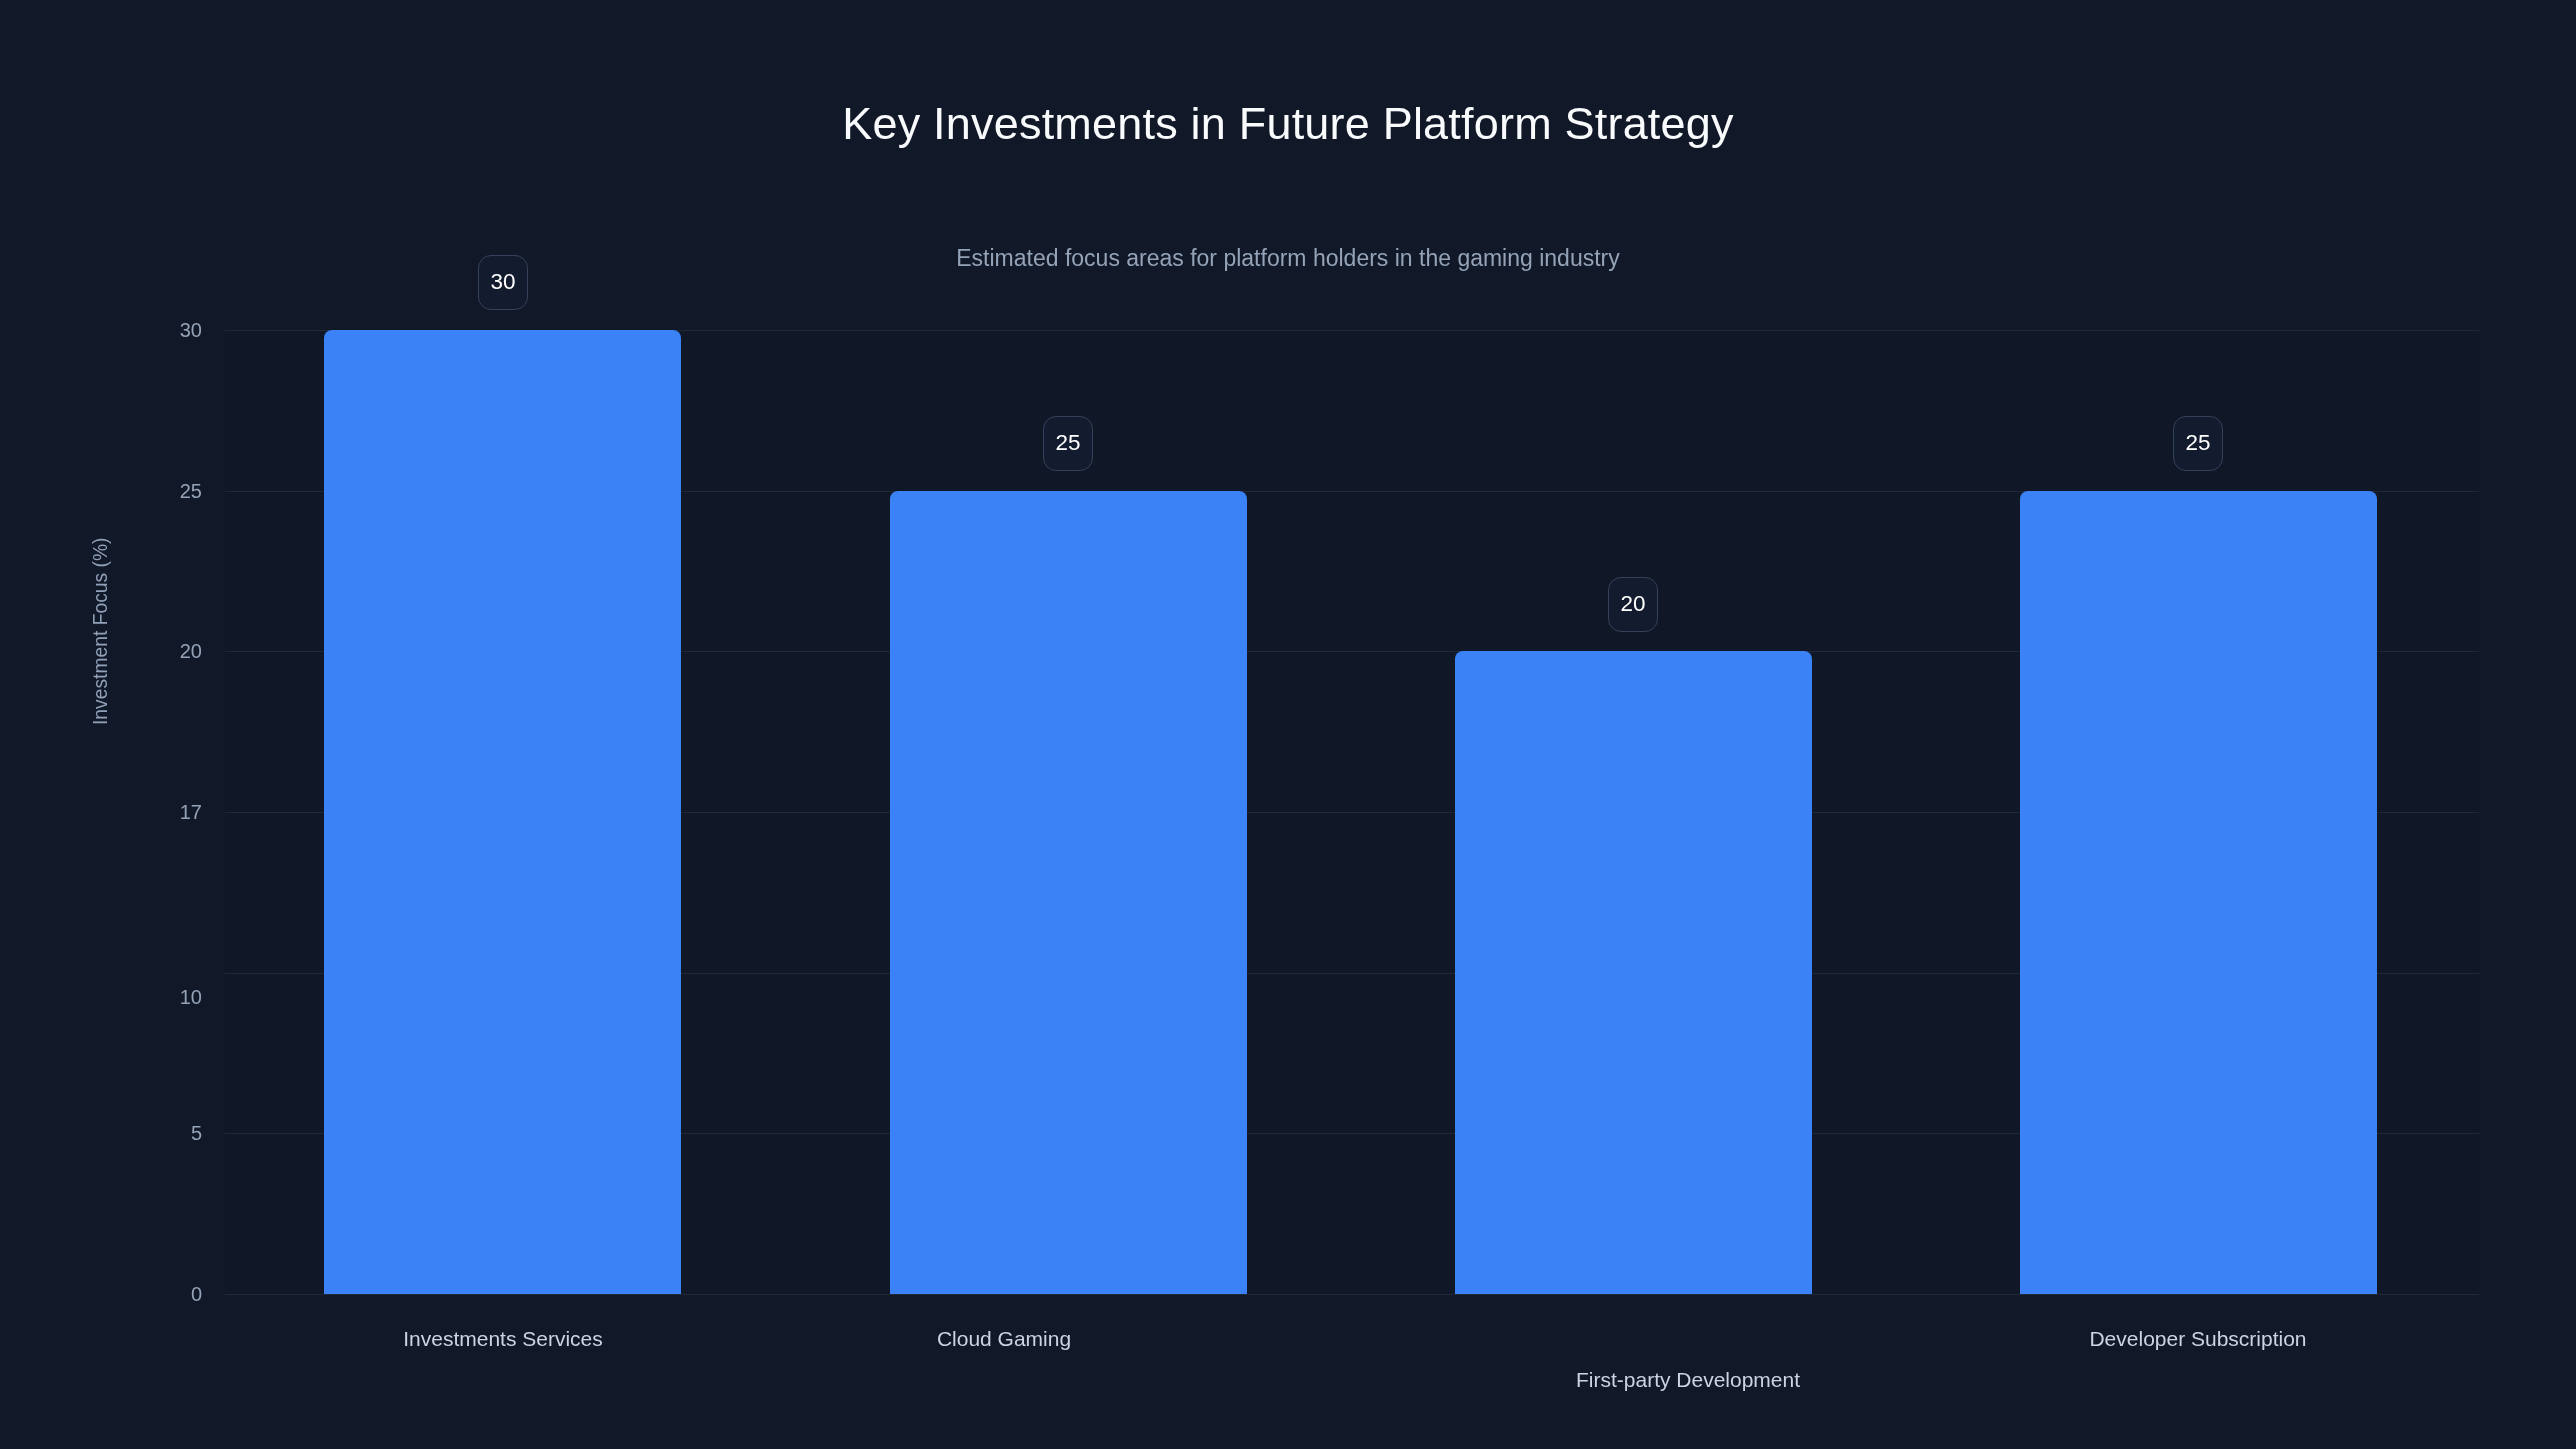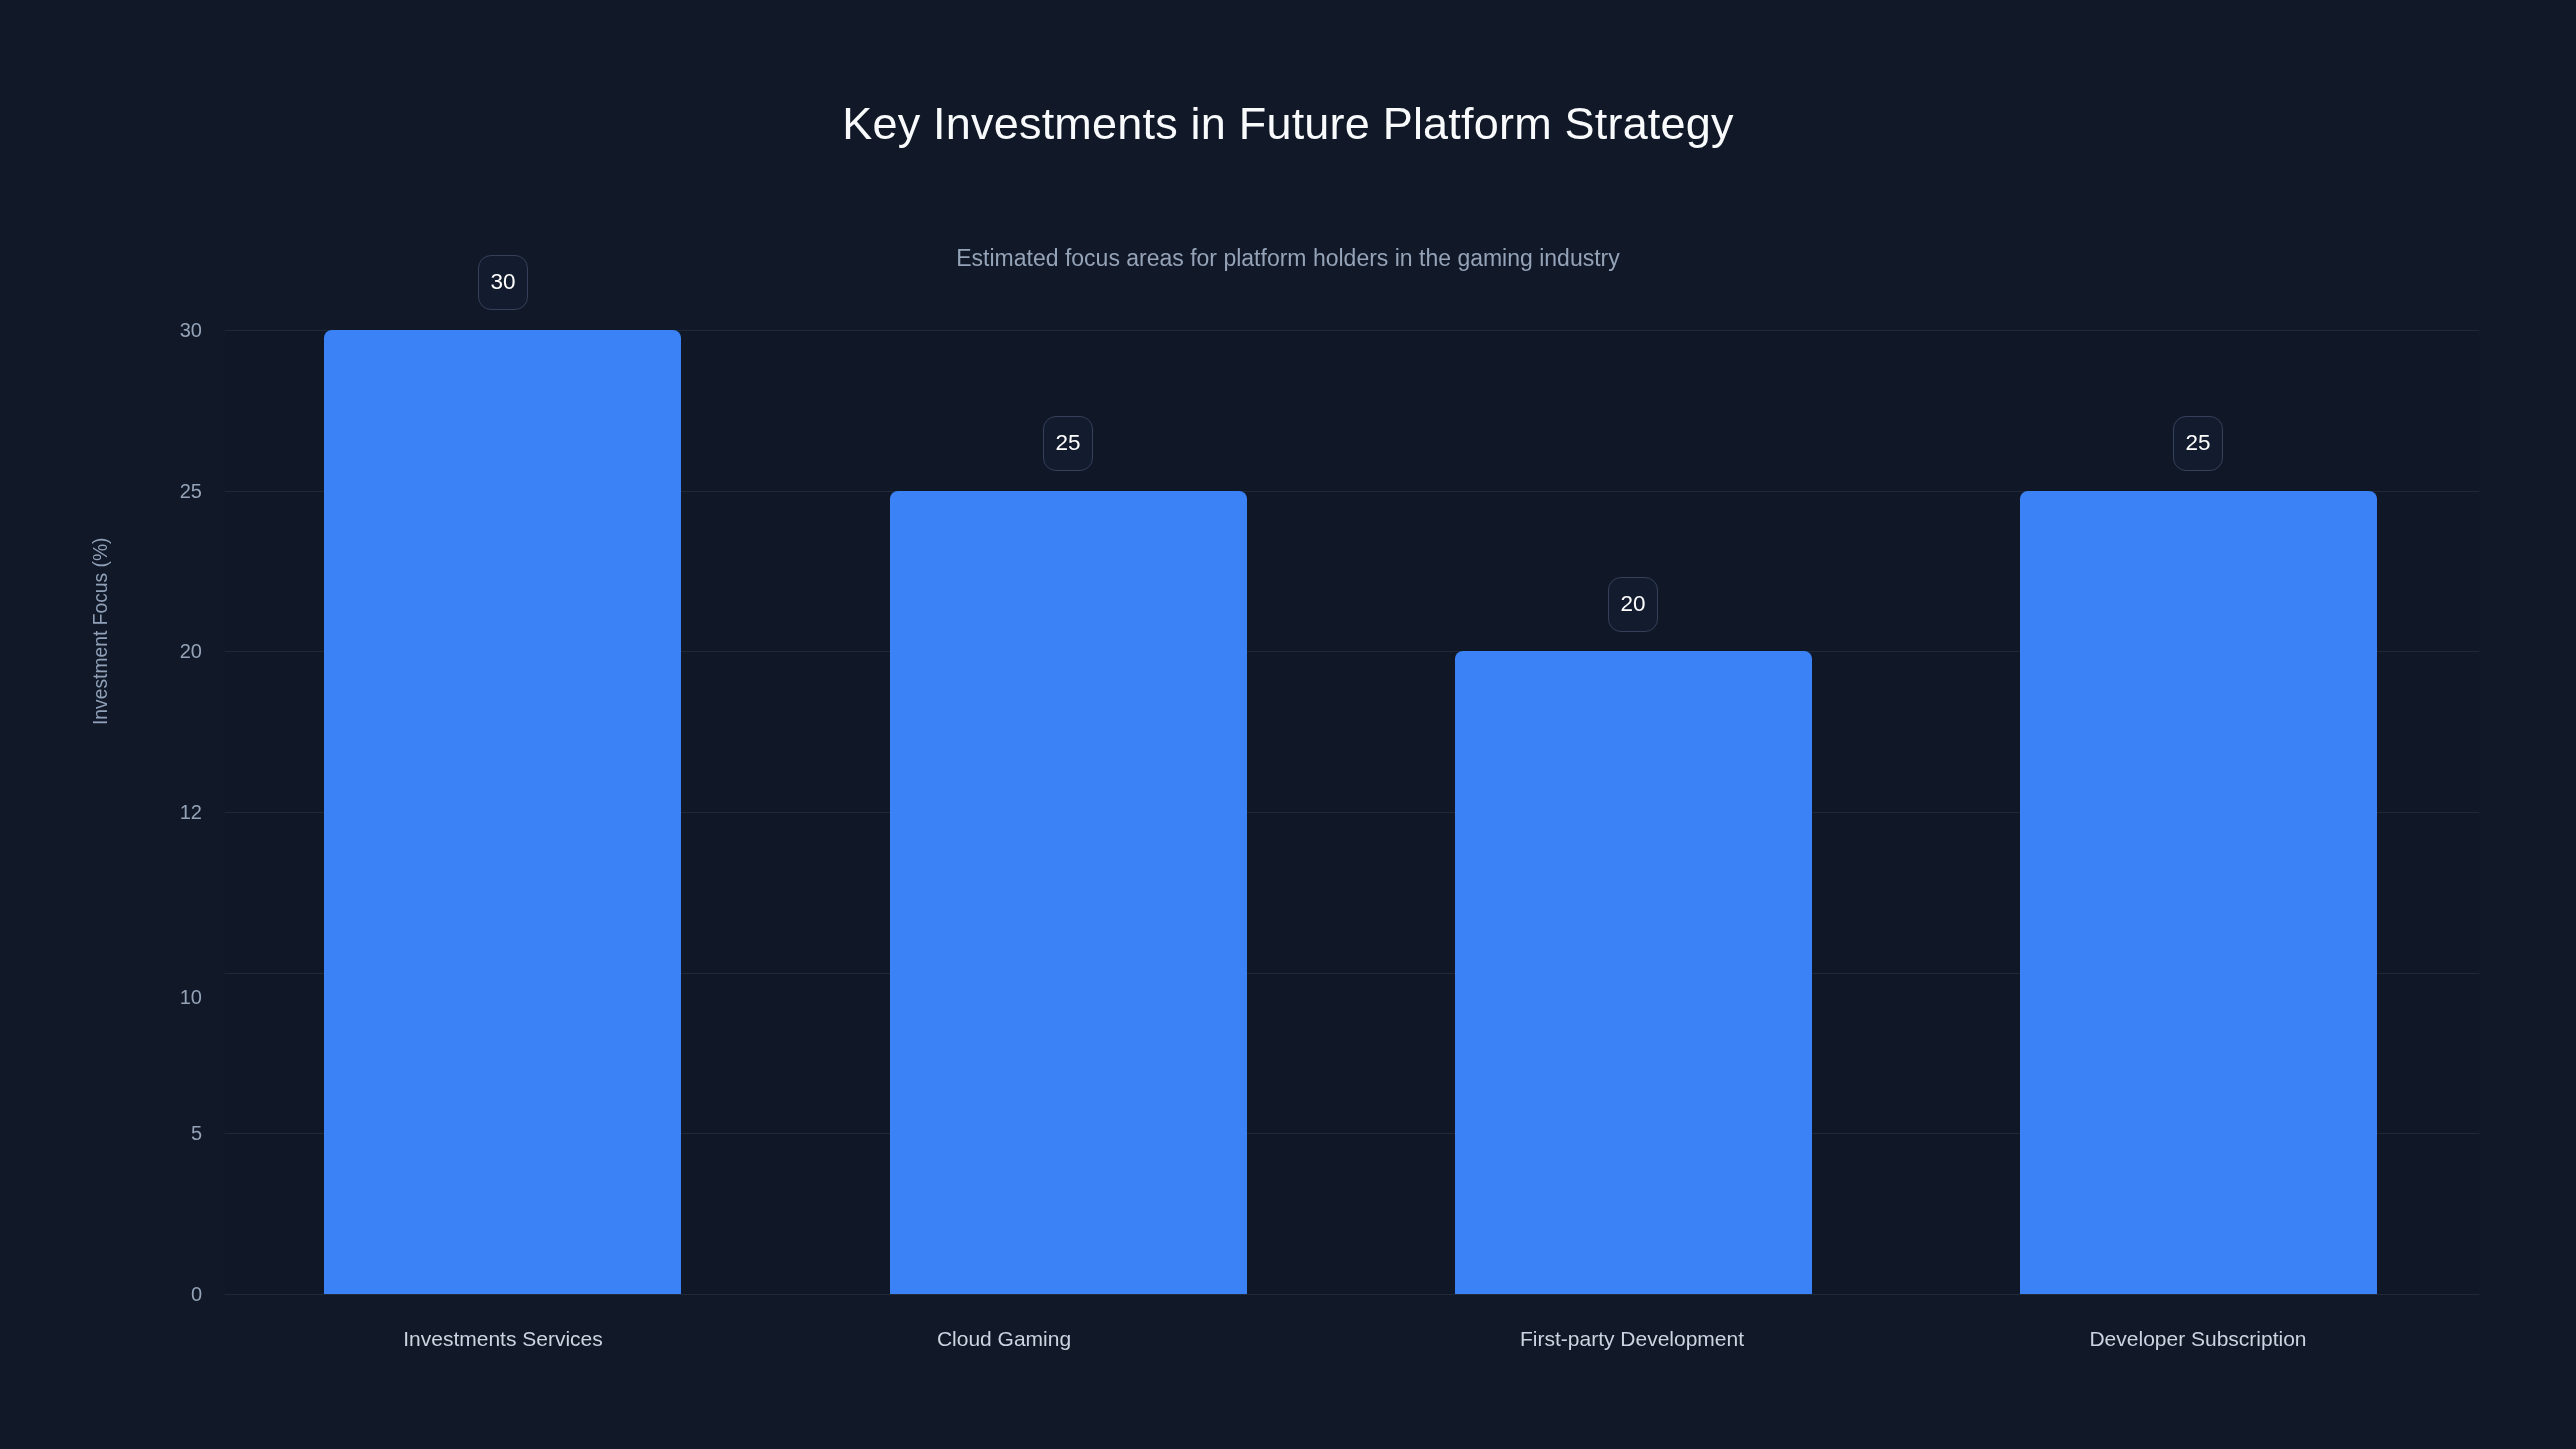--- a/index.html
+++ b/index.html
@@ -157,34 +157,34 @@
     <div class="gridline" style="top:643px;"></div>
     <div class="gridline" style="top:803px;"></div>
   </div>
   <div id="axis-baseline"></div>
 
   <div id="y-axis-title">Investment Focus (%)</div>
 
   <div class="y-tick" style="top:330px;">30</div>
   <div class="y-tick" style="top:491px;">25</div>
   <div class="y-tick" style="top:651px;">20</div>
-  <div class="y-tick" style="top:812px;">12</div>
+  <div class="y-tick" style="top:812px;">17</div>
   <div class="y-tick" style="top:973px;margin-top:24px;">10</div>
   <div class="y-tick" style="top:1133px;">5</div>
   <div class="y-tick" style="top:1294px;">0</div>
 
   <div class="bar" style="left:324px;  top:330px;  width:357px; height:964px;"></div>
   <div class="bar" style="left:890px; top:491px;  width:357px; height:803px;"></div>
   <div class="bar" style="left:1455px; top:651px;  width:357px; height:643px;"></div>
   <div class="bar" style="left:2020px; top:491px;  width:357px; height:803px;"></div>
 
   <div class="value-badge" style="left:503px;  top:255px;">30</div>
   <div class="value-badge" style="left:1068px; top:416px;">25</div>
   <div class="value-badge" style="left:1633px; top:577px;">20</div>
   <div class="value-badge" style="left:2198px; top:416px;">25</div>
 
   <div class="x-tick" style="left:503px;">Investments Services</div>
   <div class="x-tick" style="left:1004px;">Cloud Gaming</div>
-  <div class="x-tick" style="left:1632px;">First-party Development</div>
+  <div class="x-tick" style="left:1688px;margin-top:41px;">First-party Development</div>
   <div class="x-tick" style="left:2198px;">Developer Subscription</div>
 
 </div>
 
 
 </body></html>

